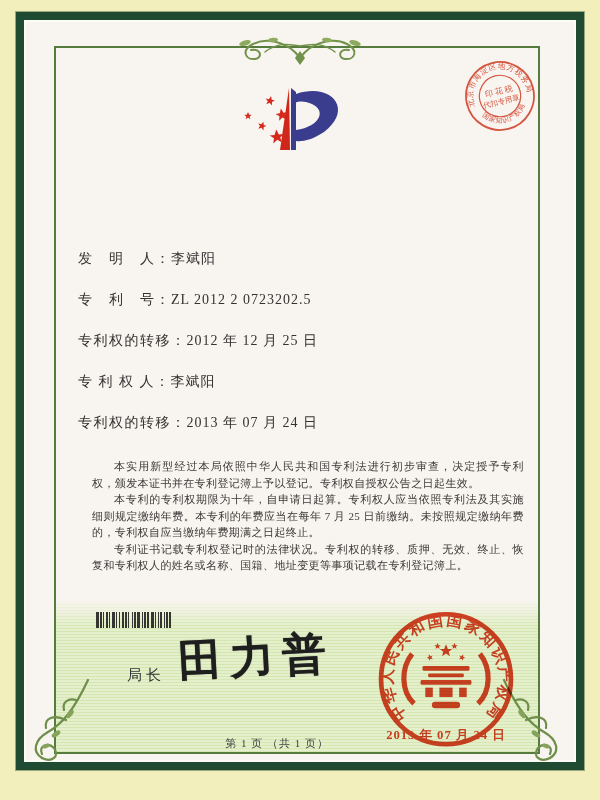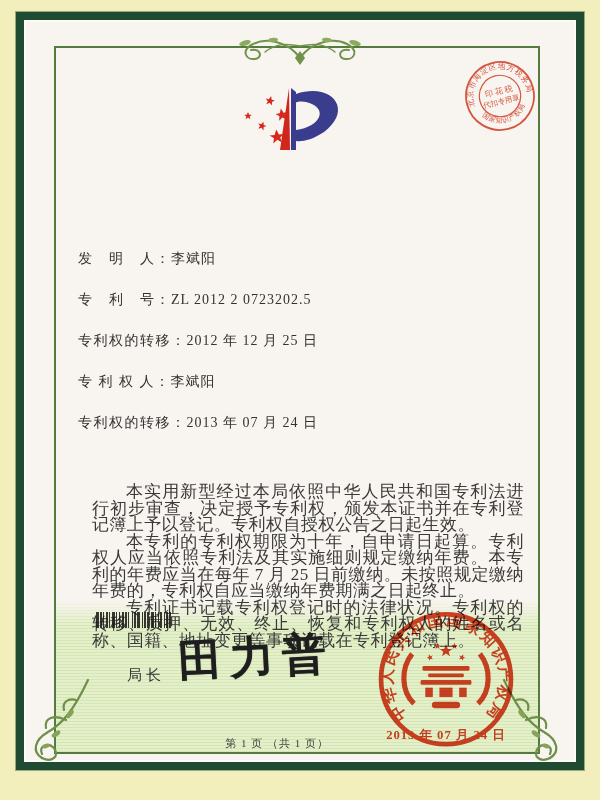--- a/index.html
+++ b/index.html
@@ -37,22 +37,22 @@
   }
   .logo{position:absolute;left:232px;top:82px;width:140px;height:92px;z-index:4;}
   .title{
     position:absolute;left:0;right:0;top:170px;z-index:4;text-align:center;
     font-size:34px;font-weight:700;letter-spacing:10px;color:#2d2d2d;
   }
   .fields{position:absolute;left:78px;top:238px;z-index:4;}
   .field-row{line-height:41px;font-size:14px;color:#333;letter-spacing:1px;white-space:pre;}
   .field-row .lbl{letter-spacing:1.5px;}
   .body-text{
-    position:absolute;left:92px;top:484px;width:432px;z-index:4;
-    font-size:17px;line-height:16.5px;color:#3a3a3a;
+    position:absolute;left:92px;top:458px;width:432px;z-index:4;
+    font-size:11px;line-height:16.5px;color:#3a3a3a;
     text-align:justify;letter-spacing:0.4px;
   }
   .body-text p{margin:0;text-indent:2em;}
   .barcode{
     position:absolute;left:96px;top:612px;width:112px;height:16px;z-index:4;
     display:flex;align-items:stretch;overflow:hidden;opacity:.88;
   }
   .barcode span{display:block;height:100%;flex:0 0 auto;}
   .barcode .bar{background:#1d1d1d;}
   .director-label{

